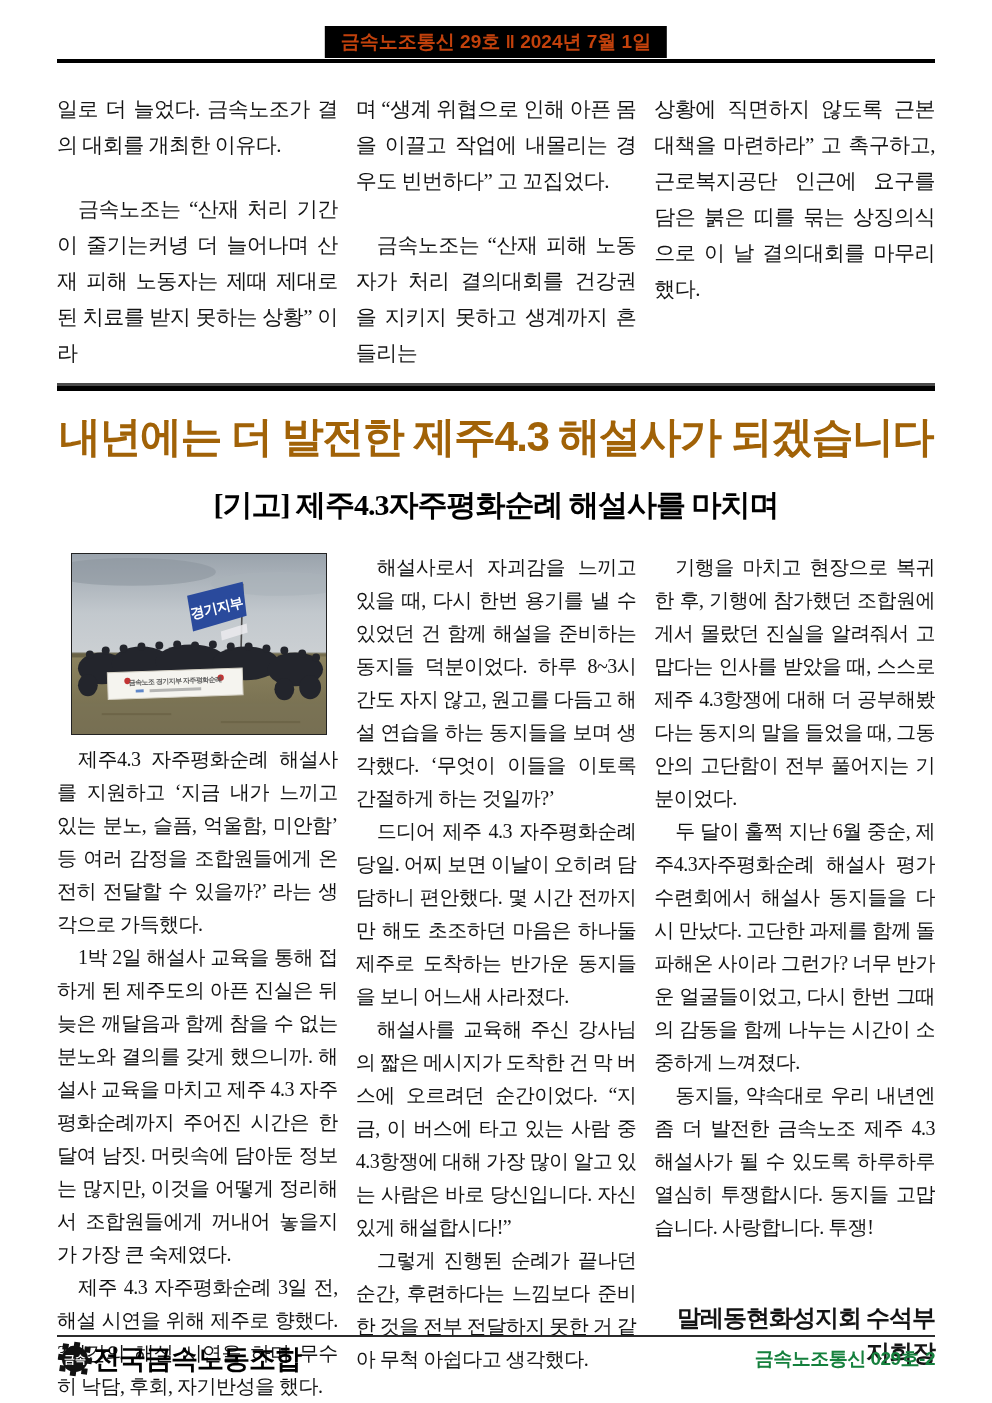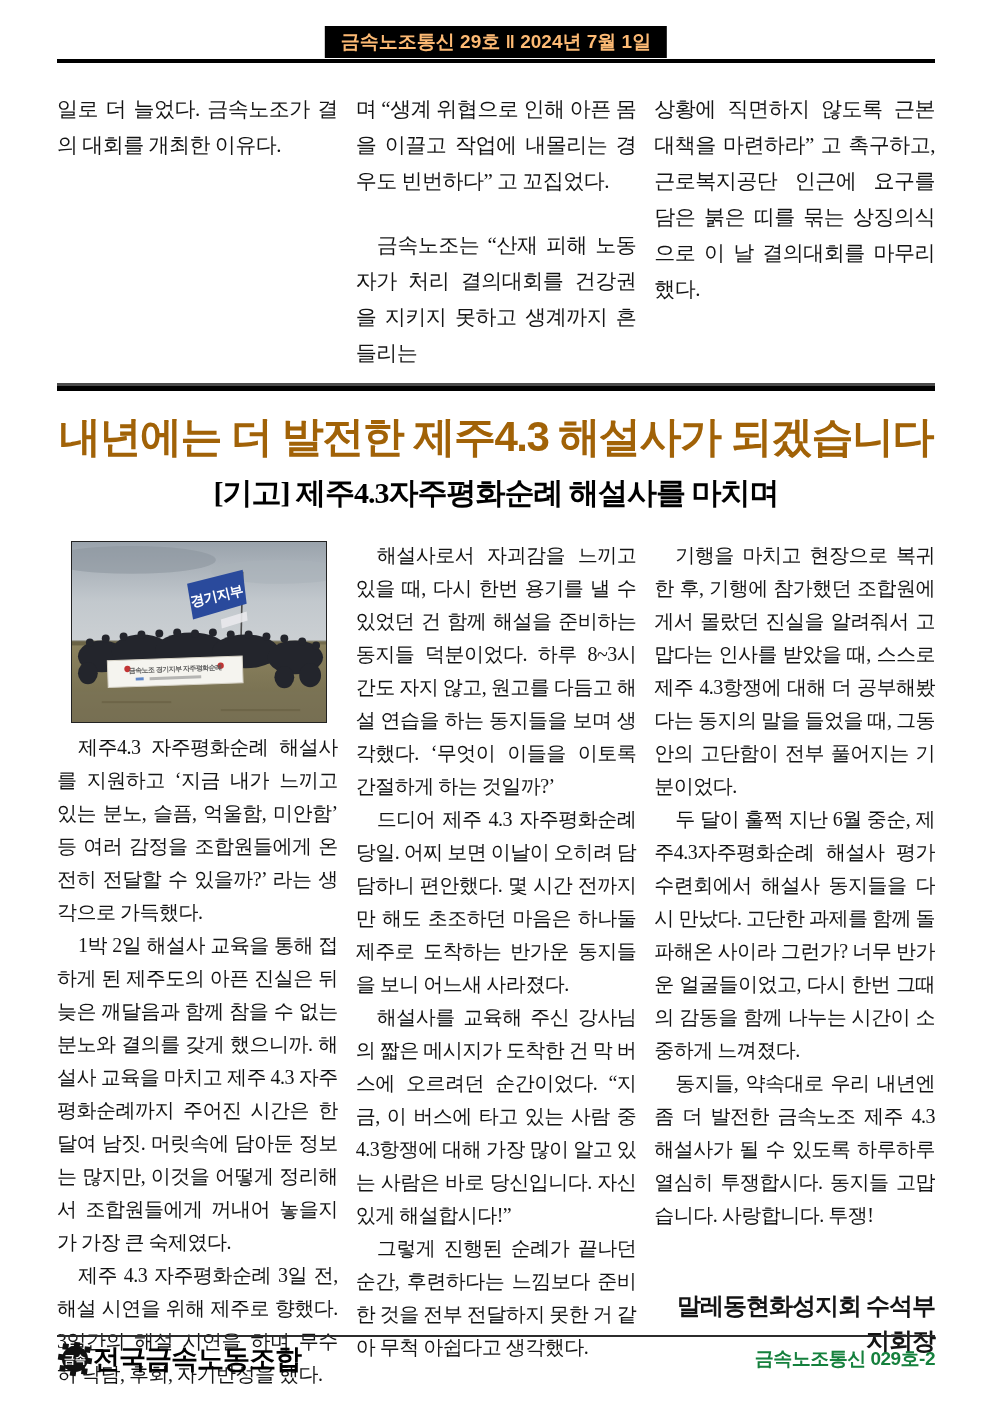--- a/index.html
+++ b/index.html
@@ -8,21 +8,21 @@
     font-family:"Liberation Serif","DejaVu Serif",serif;
     position:relative;overflow:hidden;
   }
   .page{padding:26px 57px 0 57px;box-sizing:border-box;}
 
   
   .masthead-wrap{position:relative;height:46px;}
   .masthead-rule{position:absolute;left:0;right:0;top:33px;height:4px;background:#000;}
   .masthead-box{
     position:absolute;left:50%;transform:translateX(-50%);top:0;
-    background:#000;color:#fdba74;white-space:nowrap;
+    background:#000;color:#c2410c;white-space:nowrap;
     font-family:"Liberation Sans","DejaVu Sans",sans-serif;
     font-weight:bold;font-size:19px;line-height:32px;padding:0 16px;
   }
 
   
   .cols{display:flex;gap:18px;}
   .col{flex:1 1 0;text-align:justify;}
   .col p{margin:0;}
   p.indent{text-indent:21px;}
 
@@ -35,21 +35,21 @@
   .section-rule{margin-top:12px;height:8px;
     background:linear-gradient(to bottom,#4a4a4a 0 3px,#000 3px 8px);}
 
   
   .headline{
     margin:20px 0 0 0;text-align:center;
     font-family:"Liberation Sans","DejaVu Sans",sans-serif;
     font-weight:700;font-size:42px;line-height:52px;letter-spacing:-1.5px;color:#a16207;
   }
   .kicker{
-    margin:12px 0 0 0;text-align:center;font-weight:bold;
+    margin:24px 0 0 0;text-align:center;font-weight:bold;
     font-size:30px;line-height:36px;letter-spacing:-1px;color:#000;
   }
 
   
   .feature-cols{margin-top:28px;}
   .feature-cols .col{font-size:20px;line-height:33px;letter-spacing:-0.5px;}
 
   .photo{
     width:256px;height:182px;margin:2px 6px 8px 14px;
     border:1px solid #222;box-sizing:border-box;display:block;background:#c5cacd;
@@ -83,20 +83,21 @@
 <div class="page">
 
   <div class="masthead-wrap">
     <div class="masthead-rule"></div>
     <div class="masthead-box">금속노조통신 29호 ‖ 2024년 7월 1일</div>
   </div>
 
   <div class="cols top-cols">
     <div class="col">
       <p>일로 더 늘었다. 금속노조가 결의 대회를 개최한 이유다.</p>
+      <p class="indent gap">금속노조는 “산재 처리 기간이 줄기는커녕 더 늘어나며 산재 피해 노동자는 제때 제대로 된 치료를 받지 못하는 상황” 이라</p>
     </div>
     <div class="col">
       <p>며 “생계 위협으로 인해 아픈 몸을 이끌고 작업에 내몰리는 경우도 빈번하다” 고 꼬집었다.</p>
       <p class="indent gap">금속노조는 “산재 피해 노동자가 처리 결의대회를 건강권을 지키지 못하고 생계까지 흔들리는</p>
     </div>
     <div class="col">
       <p>상황에 직면하지 않도록 근본 대책을 마련하라” 고 촉구하고, 근로복지공단 인근에 요구를 담은 붉은 띠를 묶는 상징의식으로 이 날 결의대회를 마무리했다.</p>
     </div>
   </div>
 

